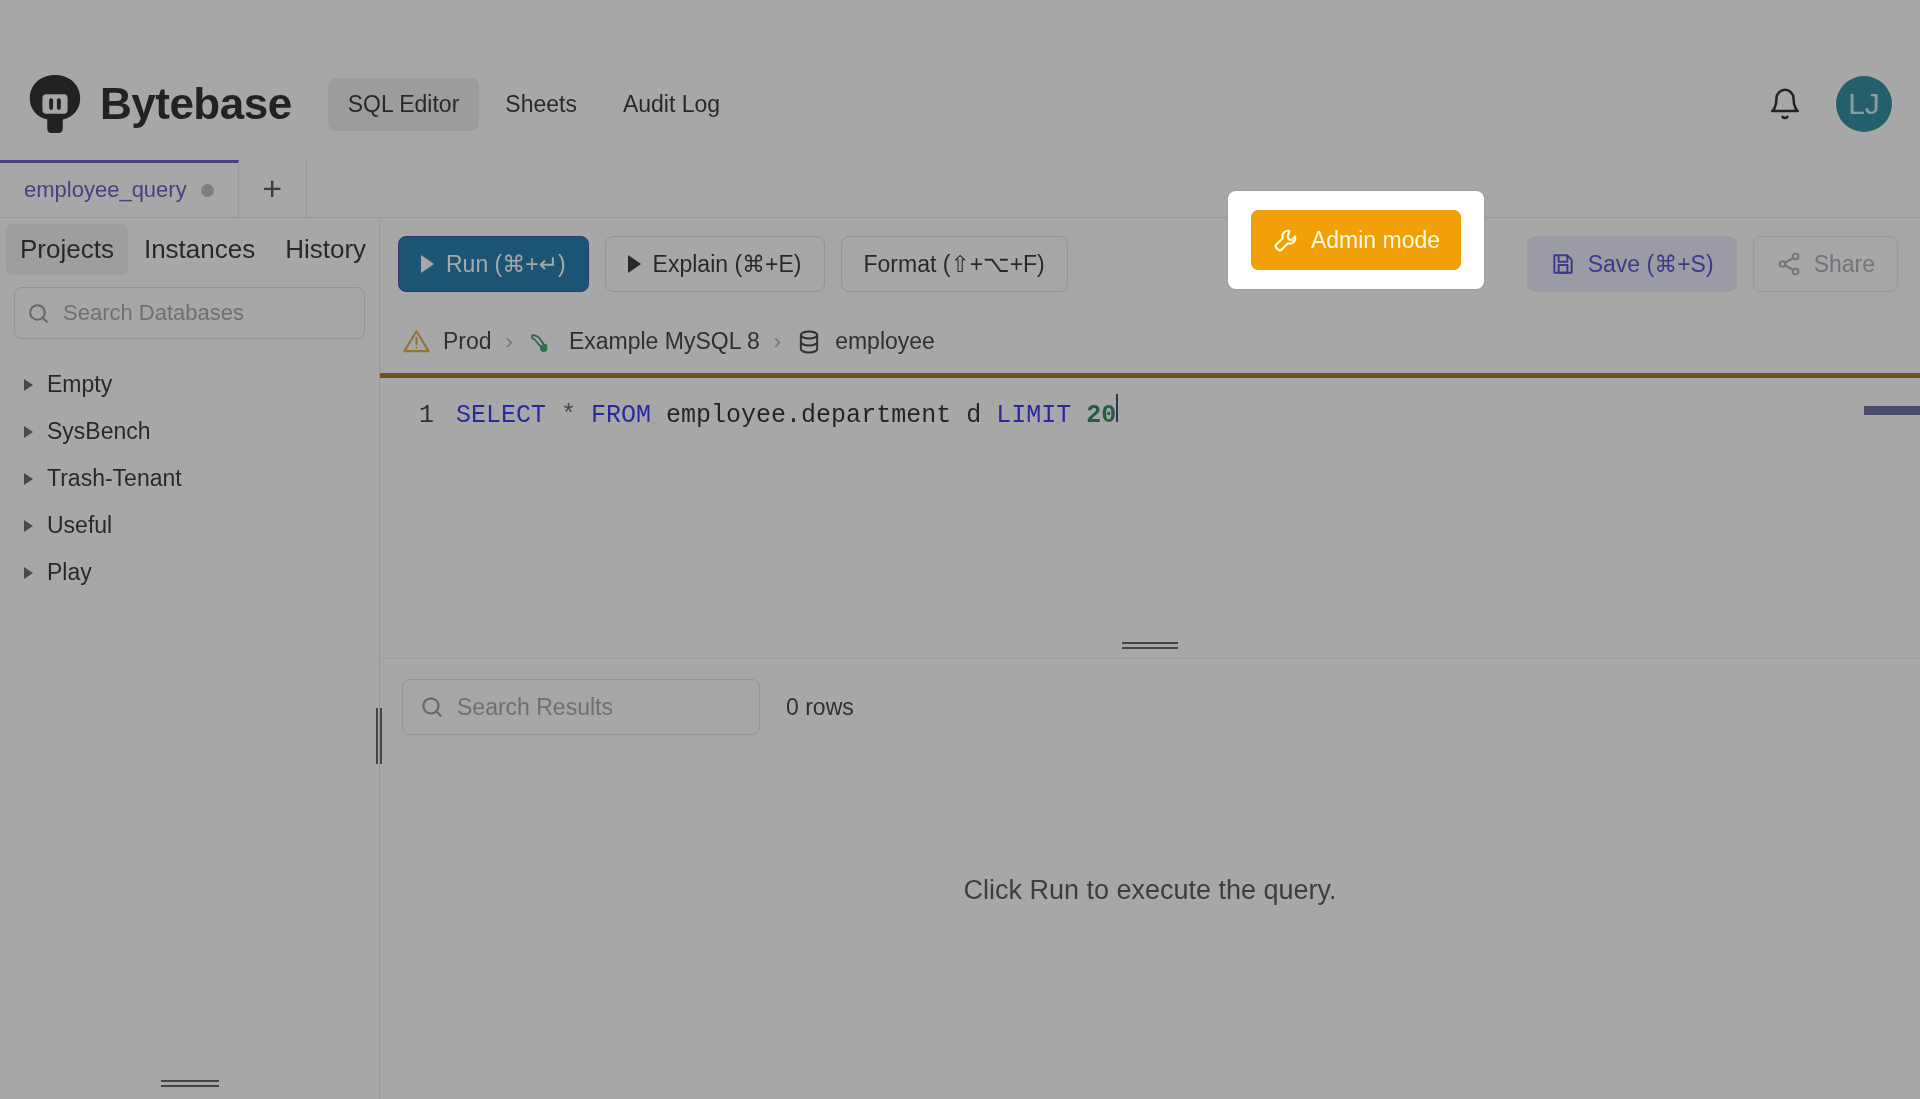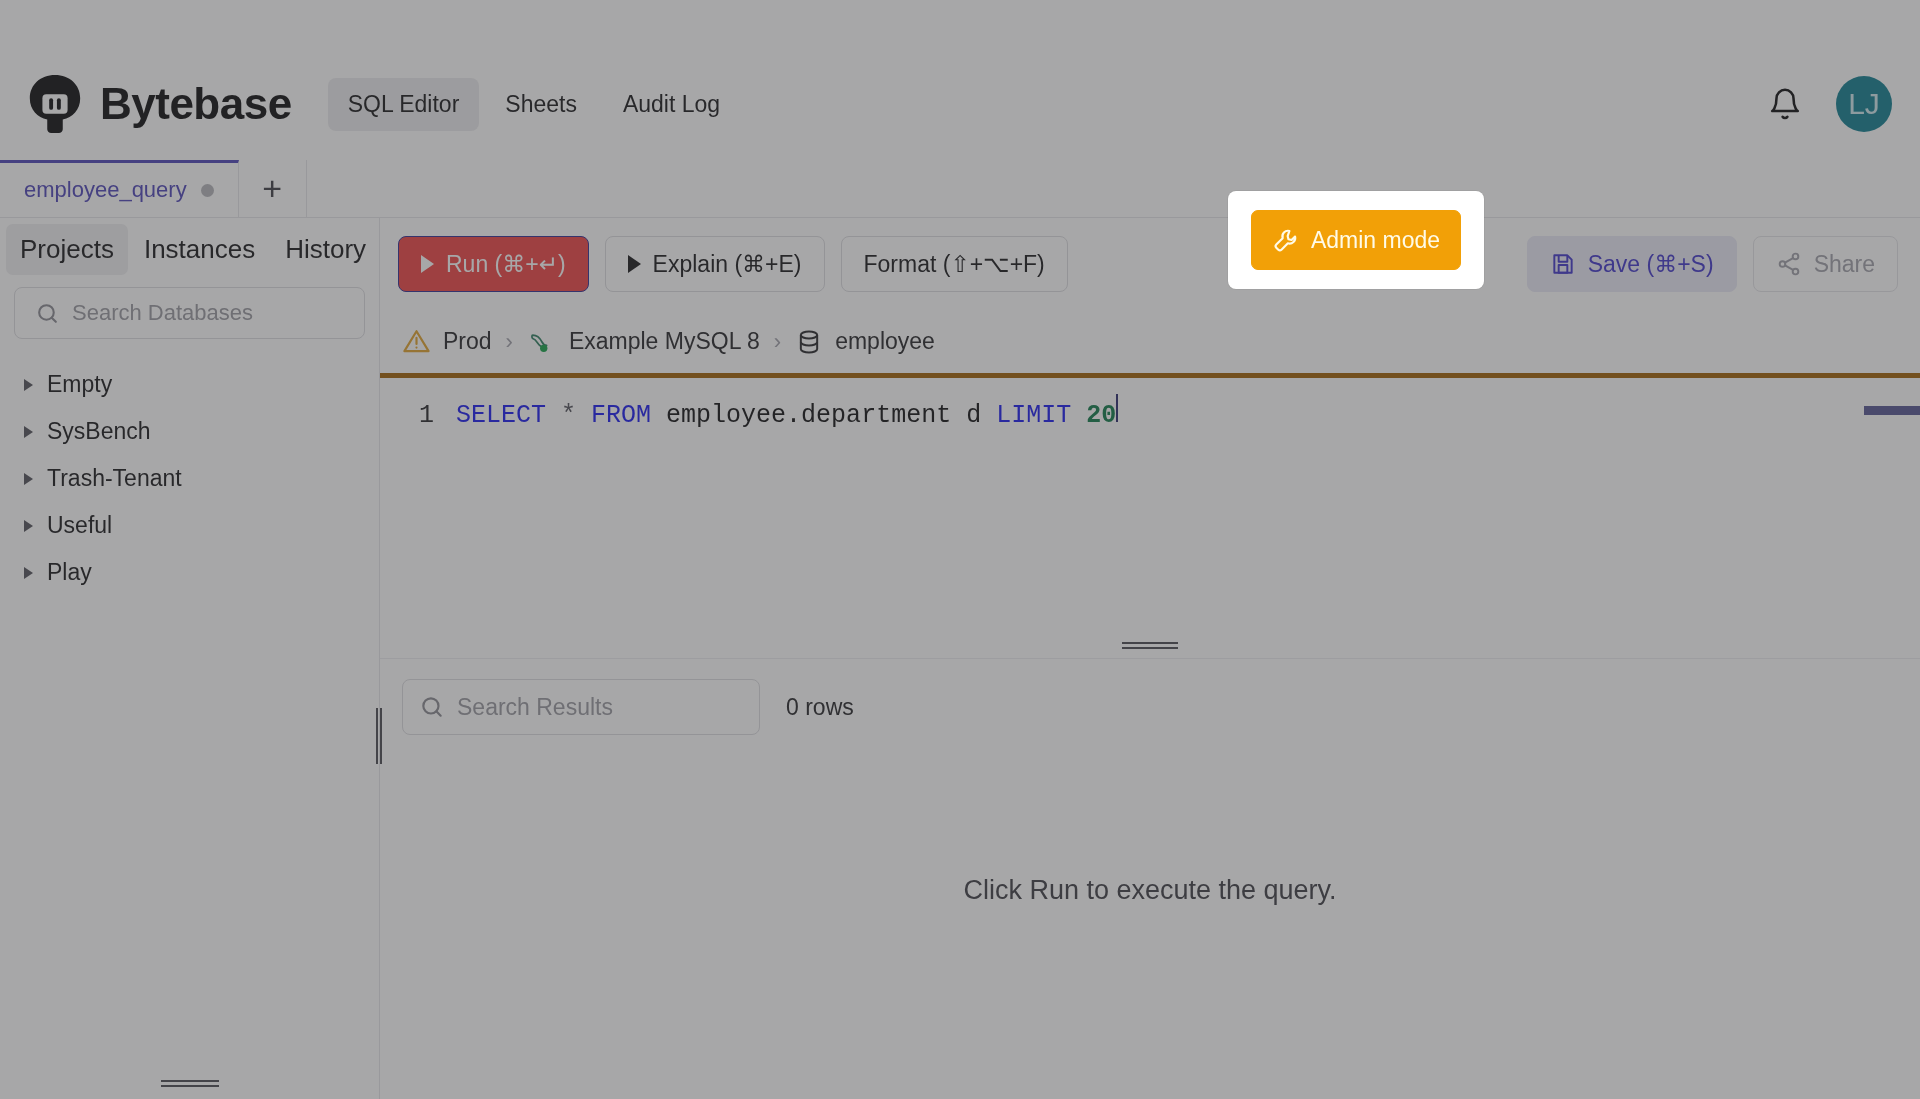--- a/index.html
+++ b/index.html
@@ -96,21 +96,21 @@
     padding: 6px 6px 8px 6px;
   }
   .side-tab {
     font-size: 26px; color: #18181b;
     padding: 10px 14px; border-radius: 7px; cursor: pointer;
   }
   .side-tab.active { background: #eeeef0; }
   .search-wrap { padding: 4px 14px 10px 14px; }
   .search-box {
     display: flex; align-items: center; gap: 12px;
-    height: 52px; padding: 0 20px;
+    height: 52px; padding: 0 11px;
     border: 1px solid #dcdce0; border-radius: 8px;
     background: #fff;
   }
   .search-box input {
     border: none; outline: none; background: transparent;
     font-size: 22px; color: #18181b; width: 100%;
     font-family: "Liberation Sans", sans-serif;
   }
   .search-box input::placeholder { color: #9a9aa1; }
   .tree { padding: 12px 0 0 0; flex: 1; overflow: hidden; }
@@ -149,21 +149,21 @@
   }
   .btn {
     display: flex; align-items: center; gap: 12px;
     height: 56px; padding: 0 22px;
     border: 1px solid #dcdce0; border-radius: 8px;
     background: #fff; color: #18181b;
     font-size: 23px; cursor: pointer; white-space: nowrap;
     font-family: "Liberation Sans", sans-serif;
   }
   .btn.primary {
-    background: #ef4444; border-color: #312e94; color: #fff;
+    background: #0369a1; border-color: #312e94; color: #fff;
     font-weight: 400;
   }
   .btn.save {
     background: #e9e9f6; border-color: #e9e9f6; color: #4338ca;
   }
   .btn.share { border-color: #e4e4e8; color: #a1a1aa; }
   .tri {
     width: 0; height: 0;
     border-left: 13px solid currentColor;
     border-top: 9px solid transparent;

